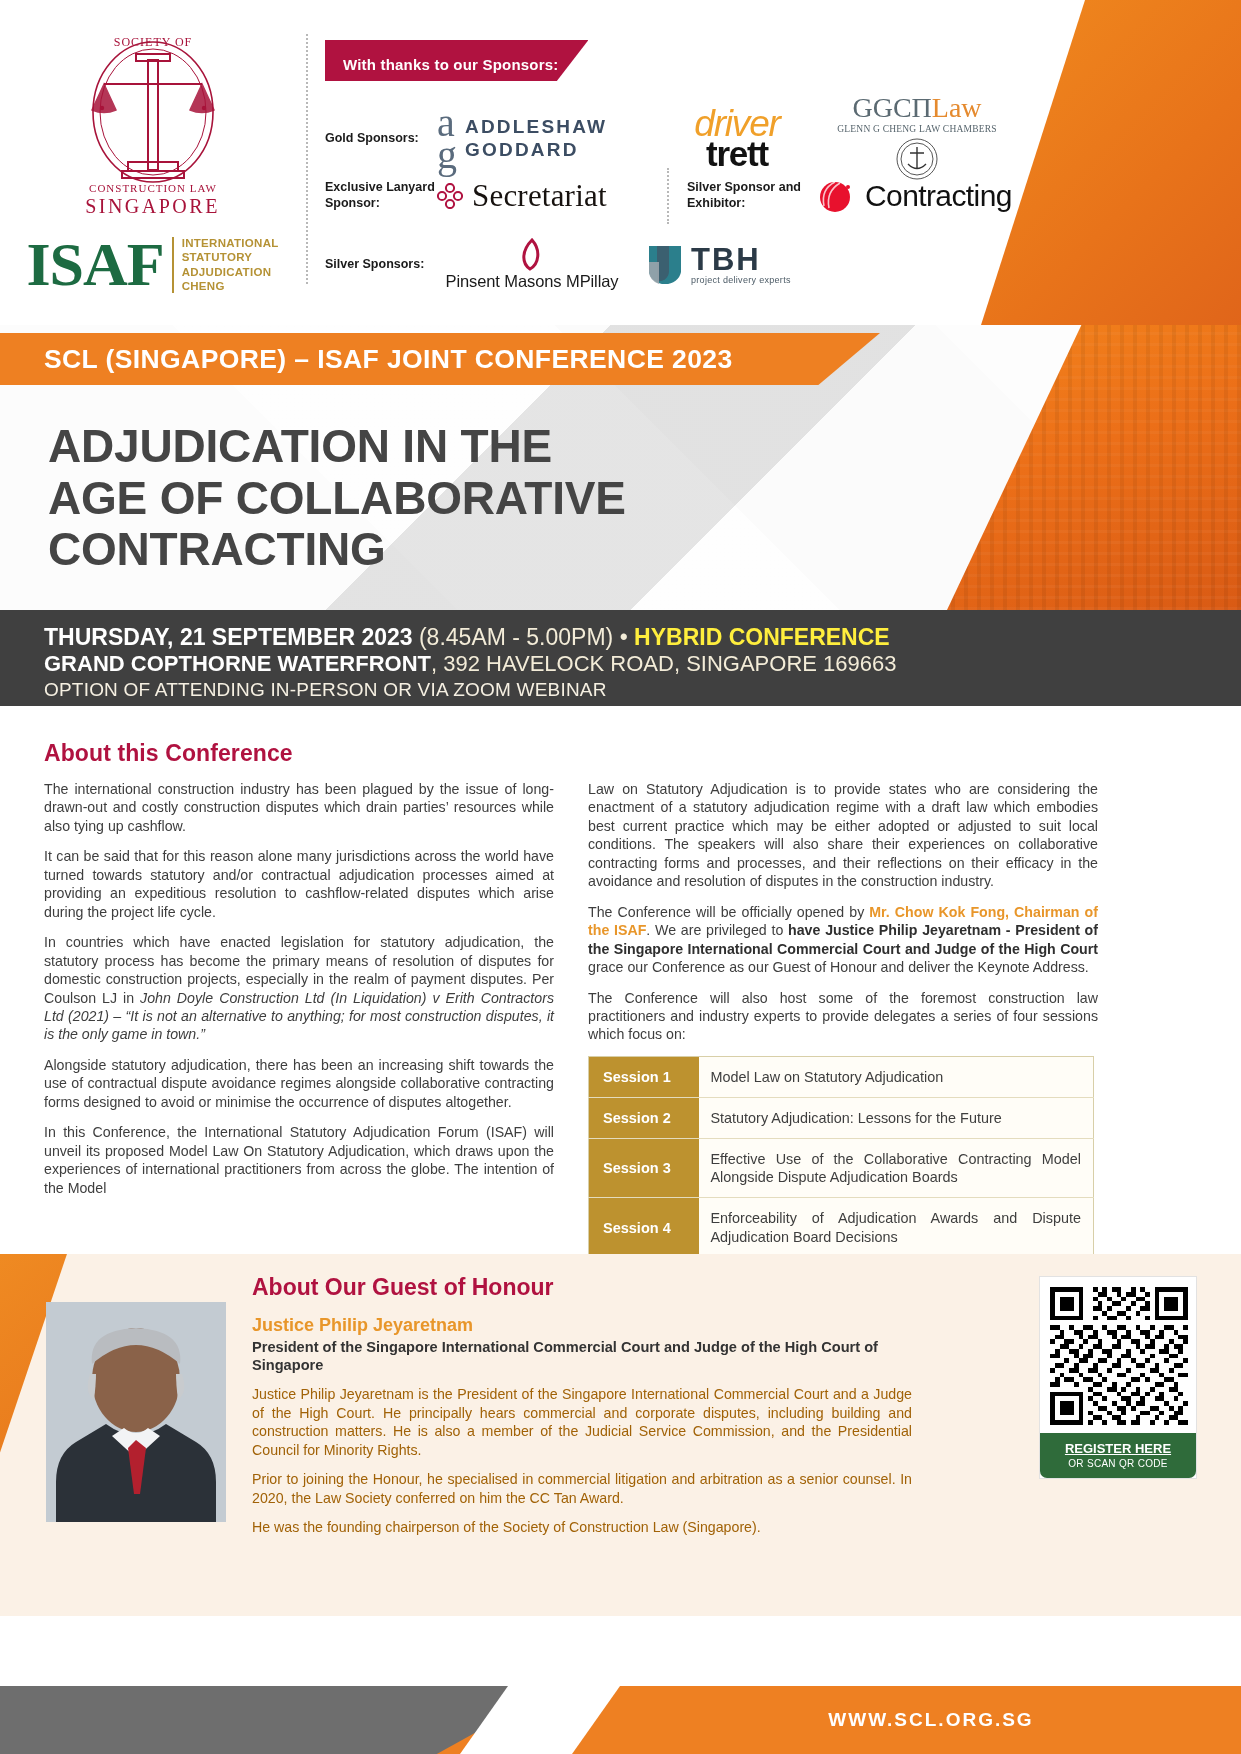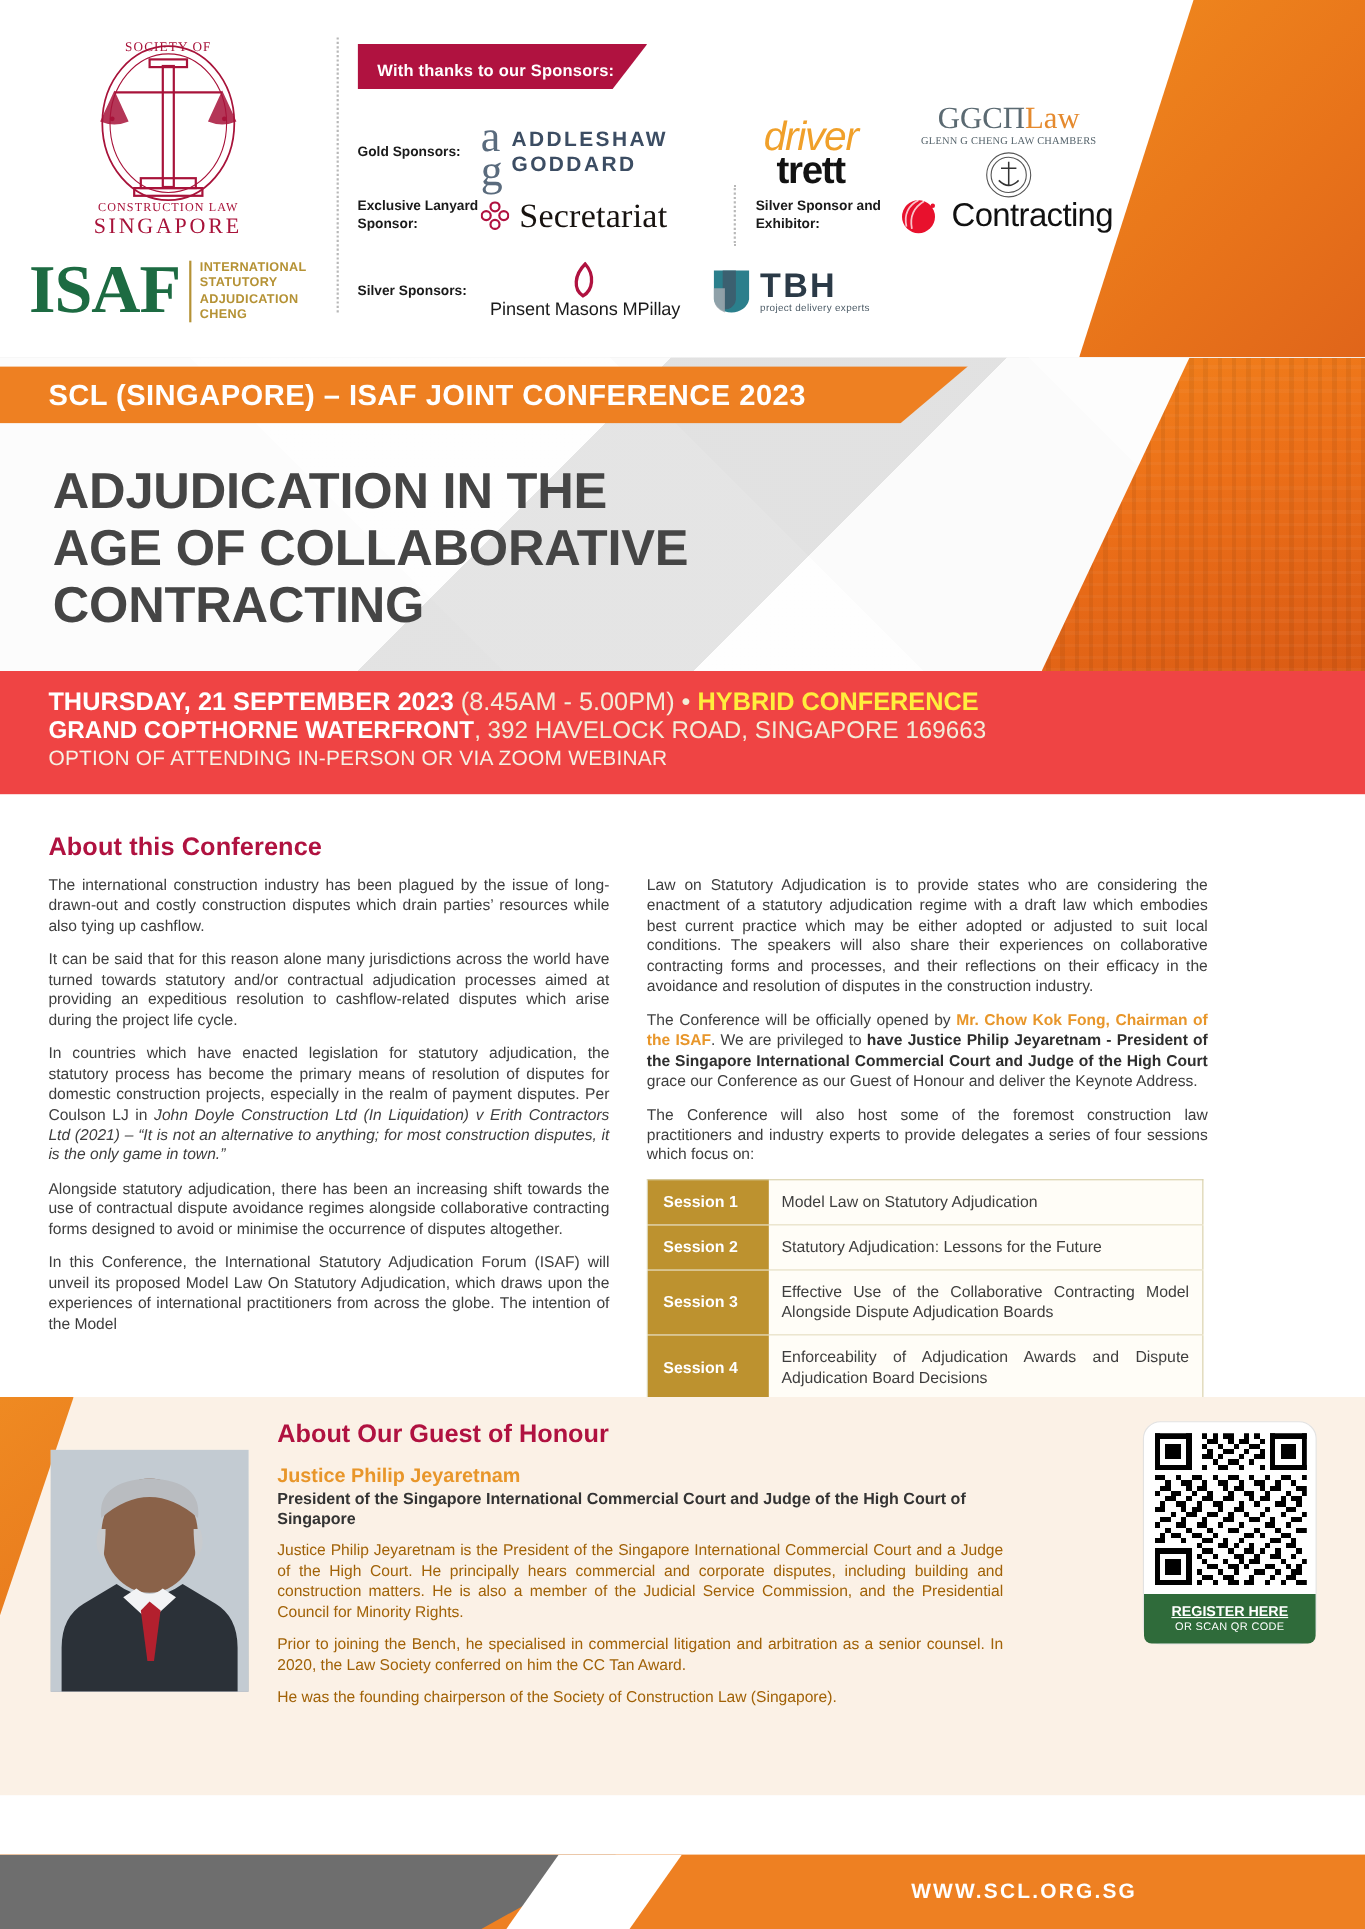--- a/index.html
+++ b/index.html
@@ -153,22 +153,22 @@
   .banner-title {
     position: absolute; left: 48px; top: 96px;
     font-size: 46px; font-weight: bold; color:#454545;
     line-height: 1.12; letter-spacing: -0.2px;
     text-transform: uppercase;
   }
 
   
   .datebar {
     position: relative;
-    height: 112px;
-    background: #ef4444;
+    height: 96px;
+    background: #404040;
     color: #ffffff;
     padding: 14px 0 0 44px;
     overflow: hidden;
   }
   .datebar-l1 { font-size: 23px; line-height: 1.18; }
   .datebar-l1 b { font-weight: bold; }
   .dim { color: #f3ecd8; }
   .hybrid { color: #ffee3d; font-weight: bold; }
   .datebar-l2 { font-size: 22px; line-height: 1.22; }
   .datebar-l3 { font-size: 19px; color:#f6f0e2; line-height: 1.3; letter-spacing:.2px; }
@@ -237,21 +237,21 @@
   }
   .goh-inner { position: absolute; left: 252px; top: 20px; width: 660px; }
   .goh-title { color:#b01240; font-size: 23px; font-weight: bold; margin-bottom: 14px; }
   .goh-name { color:#e8962a; font-size: 18px; font-weight: bold; margin-bottom: 2px; }
   .goh-role { color:#333; font-size: 14.6px; font-weight: bold; line-height: 1.25; margin-bottom: 11px; }
   .goh p { font-size: 14.2px; color:#a16207; line-height: 1.3; margin-bottom: 11px; text-align: justify; }
 
   .qr-card {
     position:absolute; right: 44px; top: 22px;
     width: 158px; background:#fff;
-    border: 1px solid #e2e2e2; border-radius: 16px;
+    border: 1px solid #e2e2e2; border-radius: 0;
     padding: 10px 10px 0 10px; text-align:center;
   }
   .qr-img { width: 138px; height: 138px; display:block; margin: 0 auto; }
   .register-btn {
     margin: 8px -10px 0 -10px;
     background: #2f6b3a; color:#fff;
     padding: 8px 4px 9px 4px;
     border-radius: 0 0 7px 7px;
   }
   .reg-main { font-size: 13px; font-weight: bold; text-decoration: underline; }
@@ -488,21 +488,21 @@
     </div>
 
     <div class="goh-inner">
       <div class="goh-title">About Our Guest of Honour</div>
       <div class="goh-name">Justice Philip Jeyaretnam</div>
       <div class="goh-role">
         <span>President of the Singapore International Commercial Court and Judge of the</span>
         <span>High Court of Singapore</span>
       </div>
       <p>Justice Philip Jeyaretnam is the President of the Singapore International Commercial Court and a Judge of the High Court. He principally hears commercial and corporate disputes, including building and construction matters. He is also a member of the Judicial Service Commission, and the Presidential Council for Minority Rights.</p>
-      <p>Prior to joining the Bench, he specialised in commercial litigation and arbitration as a senior counsel. In 2020, the Law Society conferred on him the CC Tan Award.</p>
+      <p>Prior to joining the Honour, he specialised in commercial litigation and arbitration as a senior counsel. In 2020, the Law Society conferred on him the CC Tan Award.</p>
       <p>He was the founding chairperson of the Society of Construction Law (Singapore).</p>
     </div>
 
     <div class="qr-card">
       <svg class="qr-img" viewBox="0 0 29 29" shape-rendering="crispEdges">
         <rect width="29" height="29" fill="#fff"></rect>
         <g fill="#000">
           <rect x="0" y="0" width="7" height="1"></rect>
             <rect x="0" y="6" width="7" height="1"></rect>
           <rect x="0" y="0" width="1" height="7"></rect>

